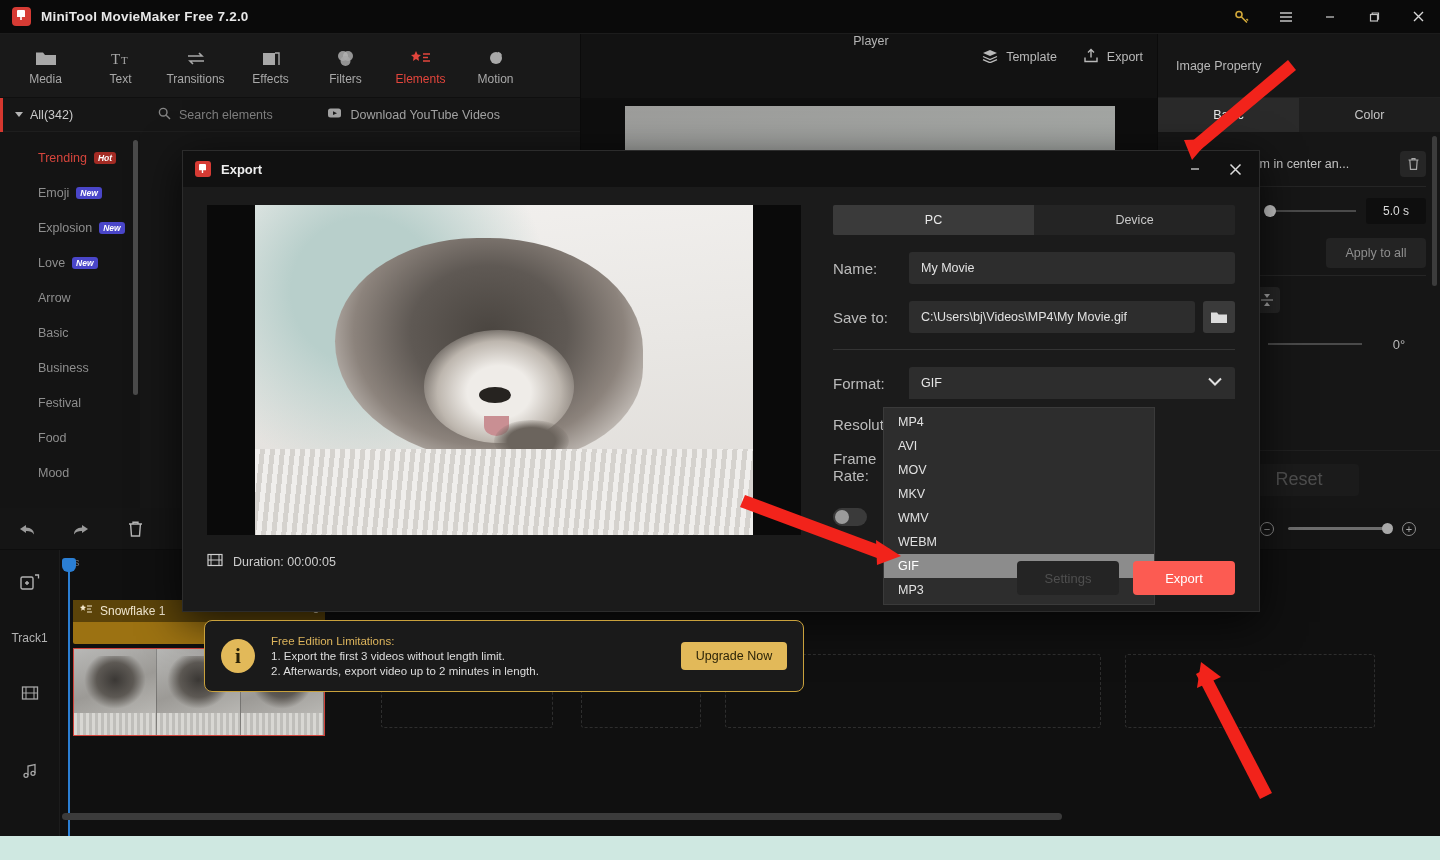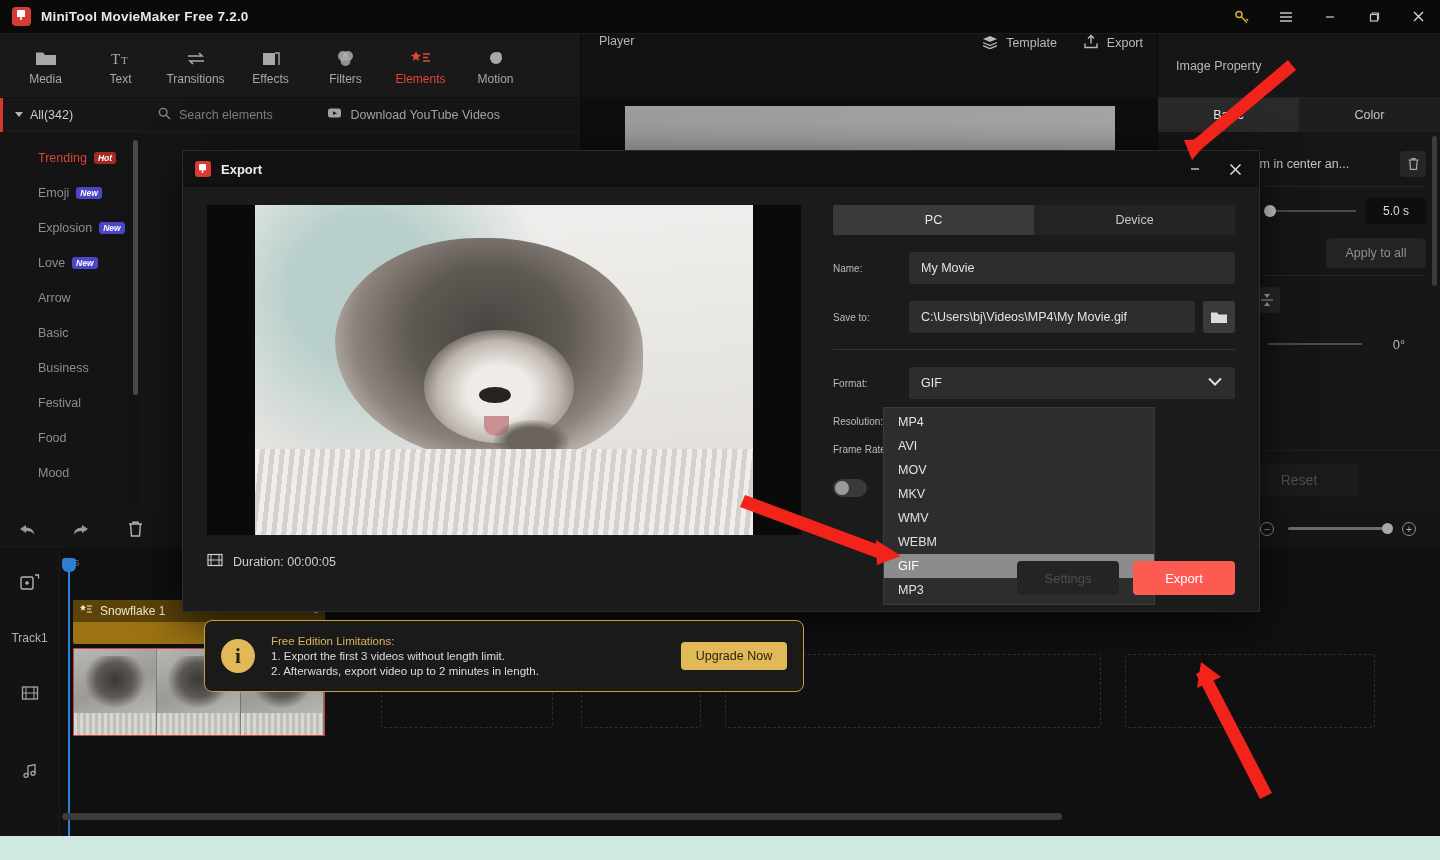--- a/index.html
+++ b/index.html
@@ -77,21 +77,21 @@
   .badge.new { background: #4a46c9; }
   .cat-scroll { position: absolute; right: 2px; top: 8px; width: 5px; height: 255px; background: #4a4a4a; border-radius: 3px; }
   .grid-area { flex: 1; background: #161616; position: relative; }
   .grid-scroll-dot { position: absolute; right: 4px; top: 30px; width: 6px; height: 6px; border-radius: 50%; background: #2f6fa8; }
 
   
   .player {
     position: absolute; top: 34px; left: 580px; width: 577px; height: 474px;
     background: #121212; border-left: 1px solid #0b0b0b;
   }
-  .player-head { height: 64px; display: flex; align-items: flex-start; padding: 0 14px 0 18px; }
+  .player-head { height: 64px; display: flex; align-items: center; padding: 0 14px 0 18px; flex-direction: column; }
   .player-label { font-size: 12.5px; color: #b5b5b5; }
   .player-acts { margin-left: auto; display: flex; align-items: center; gap: 26px; }
   .p-act { display: flex; align-items: center; gap: 8px; font-size: 12.5px; color: #b9b9b9; }
   .stage { margin: 0 auto; width: 577px; height: 395px; background: #0e0e0e; display: flex; align-items: flex-start; justify-content: center; }
   .stage-inner { width: 490px; height: 300px; margin-top: 8px; background: linear-gradient(170deg,#9d9d9b 0%,#a7aba8 38%,#8f8f8d 100%); position: relative; overflow: hidden; }
   .stage-inner::after {
     content: ""; position: absolute; left: 20%; top: 30%; width: 55%; height: 60%;
     background: radial-gradient(ellipse at 45% 45%, #6a6864 0%, #8d8d8a 55%, rgba(150,150,148,0) 72%);
   }
 
@@ -112,21 +112,21 @@
   .divider { height: 1px; background: #252525; margin: 2px 0; }
   .slider-row { display: flex; align-items: center; height: 44px; gap: 10px; padding-left: 96px; }
   .track { flex: 1; height: 2px; background: #4a4a4a; position: relative; }
   .knob { position: absolute; left: -4px; top: -5px; width: 12px; height: 12px; border-radius: 50%; background: #c9c9c9; }
   .numbox { width: 60px; height: 26px; background: #0e0e0e; border-radius: 3px; display: flex; align-items: center; justify-content: center; font-size: 12px; color: #dcdcdc; }
   .apply-all { margin-left: auto; width: 100px; height: 30px; border-radius: 4px; background: #232323; color: #8f8f8f; display: flex; align-items: center; justify-content: center; font-size: 12.5px; }
   .rot-row { display: flex; align-items: center; height: 44px; gap: 10px; padding-left: 10px; }
   .rot-val { font-size: 13px; color: #b9b9b9; width: 54px; text-align: center; }
   .props-scroll { position: absolute; right: 3px; top: 4px; width: 5px; height: 150px; background: #3c3c3c; border-radius: 3px; }
   .props-foot { height: 58px; border-top: 1px solid #202020; display: flex; align-items: center; justify-content: center; }
-  .reset-btn { width: 120px; height: 32px; border-radius: 4px; background: #1b1b1b; color: #4e4e4e; display: flex; align-items: center; justify-content: center; font-size: 14px; }
+  .reset-btn { width: 120px; height: 32px; border-radius: 4px; background: #1b1b1b; color: #4e4e4e; display: flex; align-items: center; justify-content: center; font-size: 18px; }
 
   
   .tl-toolbar {
     position: absolute; top: 508px; left: 0; width: 1440px; height: 42px;
     background: #151515; display: flex; align-items: center; border-bottom: 1px solid #0d0d0d;
   }
   .tl-tool { width: 54px; height: 42px; display: flex; align-items: center; justify-content: center; color: #9a9a9a; }
   .tl-right { margin-left: auto; display: flex; align-items: center; gap: 14px; padding-right: 24px; }
   .zoom-track { width: 100px; height: 3px; background: #6d6d6d; border-radius: 2px; position: relative; }
   .zoom-knob { position: absolute; right: -5px; top: -4px; width: 11px; height: 11px; border-radius: 50%; background: #a8a8a8; }
@@ -220,21 +220,21 @@
     border-radius: 50%;
   }
   .preview-foot { height: 42px; display: flex; align-items: center; gap: 10px; padding-top: 12px; }
   .dur-text { font-size: 12.5px; color: #cdcdcd; }
 
   .form-col { flex: 1; padding-left: 26px; position: relative; }
   .seg { display: flex; width: 402px; height: 30px; background: #242424; border-radius: 2px; overflow: hidden; }
   .seg-item { flex: 1; display: flex; align-items: center; justify-content: center; font-size: 12.5px; color: #c8c8c8; }
   .seg-item.active { background: #3a3a3a; color: #e9e9e9; }
   .frow { display: flex; align-items: center; margin-top: 17px; }
-  .flabel { width: 76px; font-size: 10px; color: #bcbcbc; }
+  .flabel { width: 76px; font-size: 15px; color: #bcbcbc; }
   .finput {
     flex: 1; height: 32px; background: #2d2d2d; border-radius: 3px;
     display: flex; align-items: center; padding-left: 12px; font-size: 12.5px; color: #e2e2e2;
   }
   .folder-btn { width: 32px; height: 32px; margin-left: 8px; background: #3a3a3a; border-radius: 3px; display: flex; align-items: center; justify-content: center; color: #d8d8d8; }
   .hr { height: 1px; background: #343434; margin: 16px 0 4px 0; width: 402px; }
   .select-box {
     flex: 1; height: 32px; background: #2d2d2d; border-radius: 3px 3px 0 0;
     display: flex; align-items: center; padding: 0 12px; font-size: 12.5px; color: #e6e6e6;
   }

